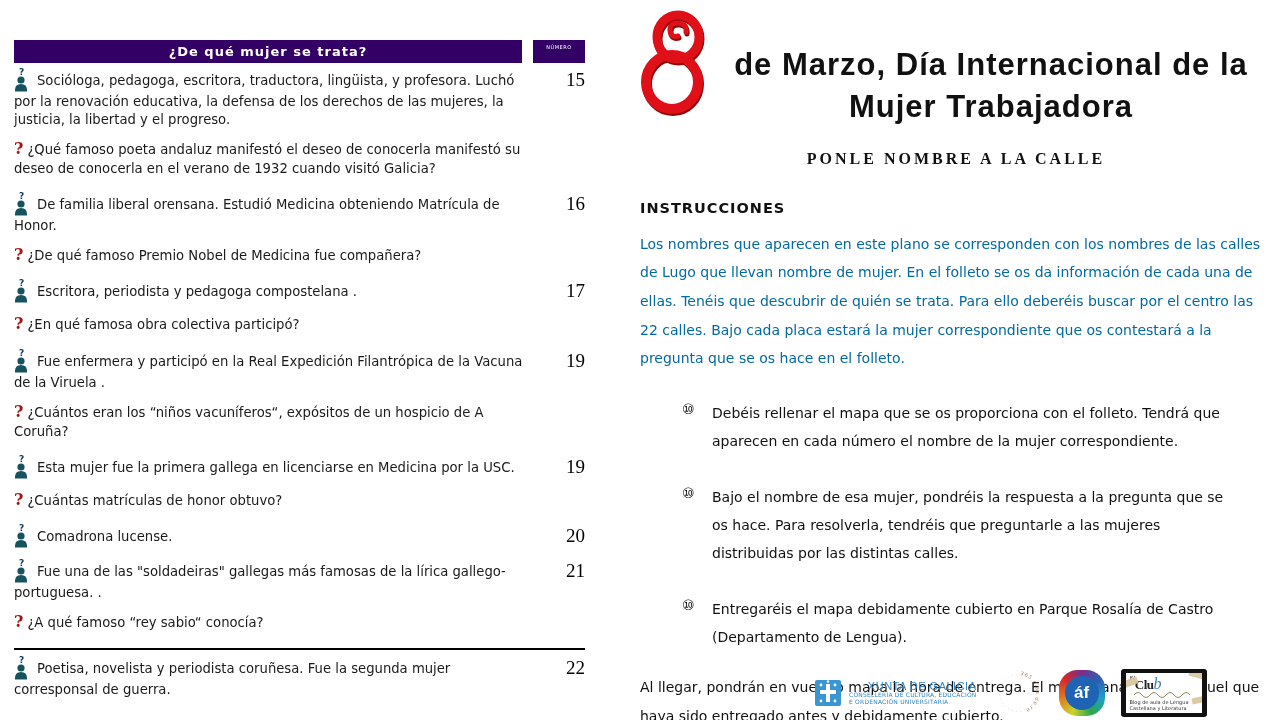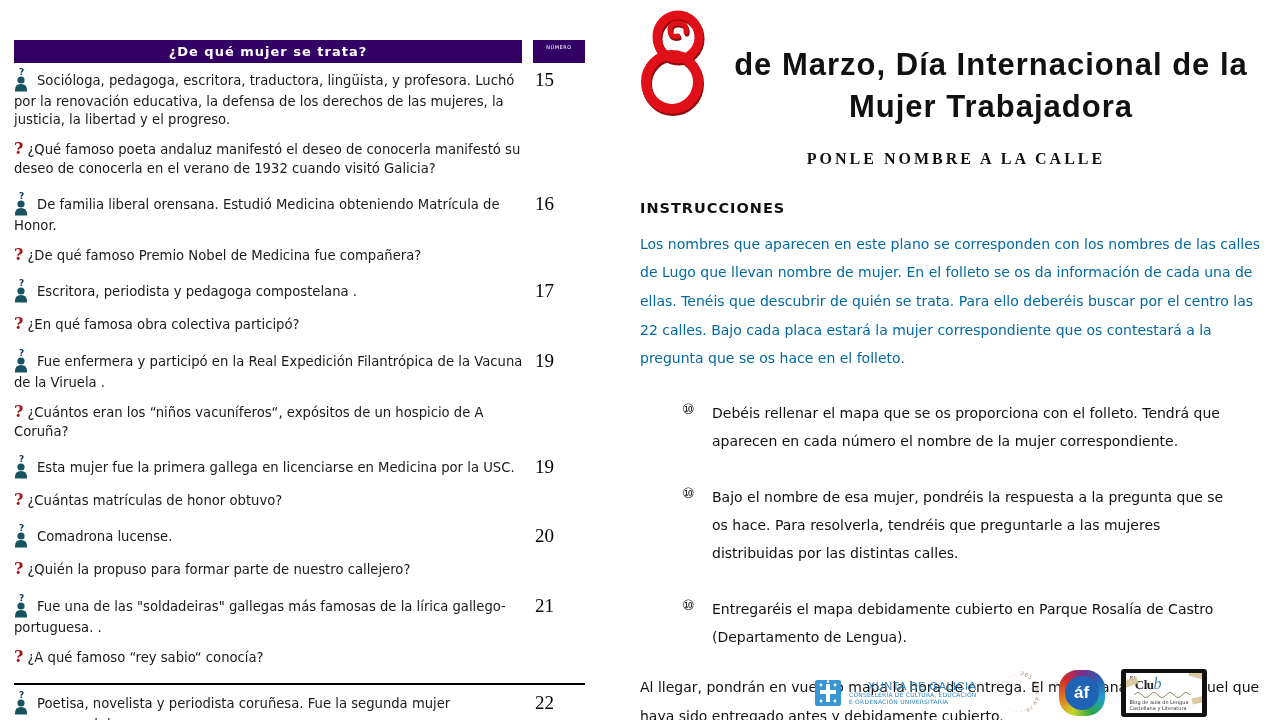--- a/index.html
+++ b/index.html
@@ -12,21 +12,21 @@
   .lt-header-main { flex:1; background:#330066; color:#fff; display:flex;
                     align-items:center; justify-content:center;
                     font-weight:bold; font-size:13px; letter-spacing:1px; }
   .lt-header-num  { width:52px; background:#330066; color:#fff; display:flex;
                     align-items:flex-start; justify-content:center;
                     font-size:5px; letter-spacing:.5px; padding-top:4px; }
   .lt-body { margin-top:4px; }
   .entry { display:flex; }
   .entry.divided { border-top:2px solid #000; padding-top:5px; margin-top:2px; }
   .entry-main { flex:1; padding-right:6px; }
-  .entry-num { width:50px; text-align:left; font-family:"Liberation Serif", serif;
+  .entry-num { width:50px; text-align:right; font-family:"Liberation Serif", serif;
                font-size:19px; color:#000; padding-top:2px; }
   .desc { font-size:13.2px; line-height:1.36; color:#1a1a1a; margin-bottom:9px; }
   .question { font-size:13.2px; line-height:1.36; color:#1a1a1a; margin-bottom:13px; }
   .person-icon { vertical-align:-8px; margin-right:5px; }
   .q-icon { color:#a31515; font-weight:bold; font-size:16px;
             font-family:"DejaVu Serif", serif; margin-right:4px; }
 
   
   .right-panel { position:absolute; left:640px; top:10px; width:632px; }
   .title-row { display:flex; align-items:flex-start; }
@@ -147,21 +147,20 @@
       <div class="entry-num">19</div>
     </div>
 
     <div class="entry">
       <div class="entry-main">
         <div class="desc"><svg class="person-icon" width="18" height="26" viewBox="0 0 18 26">
               <text x="5" y="8" font-size="9" font-weight="bold" fill="#123a5a">?</text>
               <circle cx="7" cy="13" r="3.6" fill="#17525F"></circle>
               <path d="M1 23 q0 -6 6 -6 q6 0 6 6 l0 1.5 l-12 0 z" fill="#17525F"></path>
             </svg><span>Comadrona lucense.</span></div>
-        <div class="question"><span class="q-icon">?</span><span>¿Quién la propuso para formar parte de nuestro callejero?</span></div>
       </div>
       <div class="entry-num">20</div>
     </div>
 
     <div class="entry">
       <div class="entry-main">
         <div class="desc"><svg class="person-icon" width="18" height="26" viewBox="0 0 18 26">
               <text x="5" y="8" font-size="9" font-weight="bold" fill="#123a5a">?</text>
               <circle cx="7" cy="13" r="3.6" fill="#17525F"></circle>
               <path d="M1 23 q0 -6 6 -6 q6 0 6 6 l0 1.5 l-12 0 z" fill="#17525F"></path>

